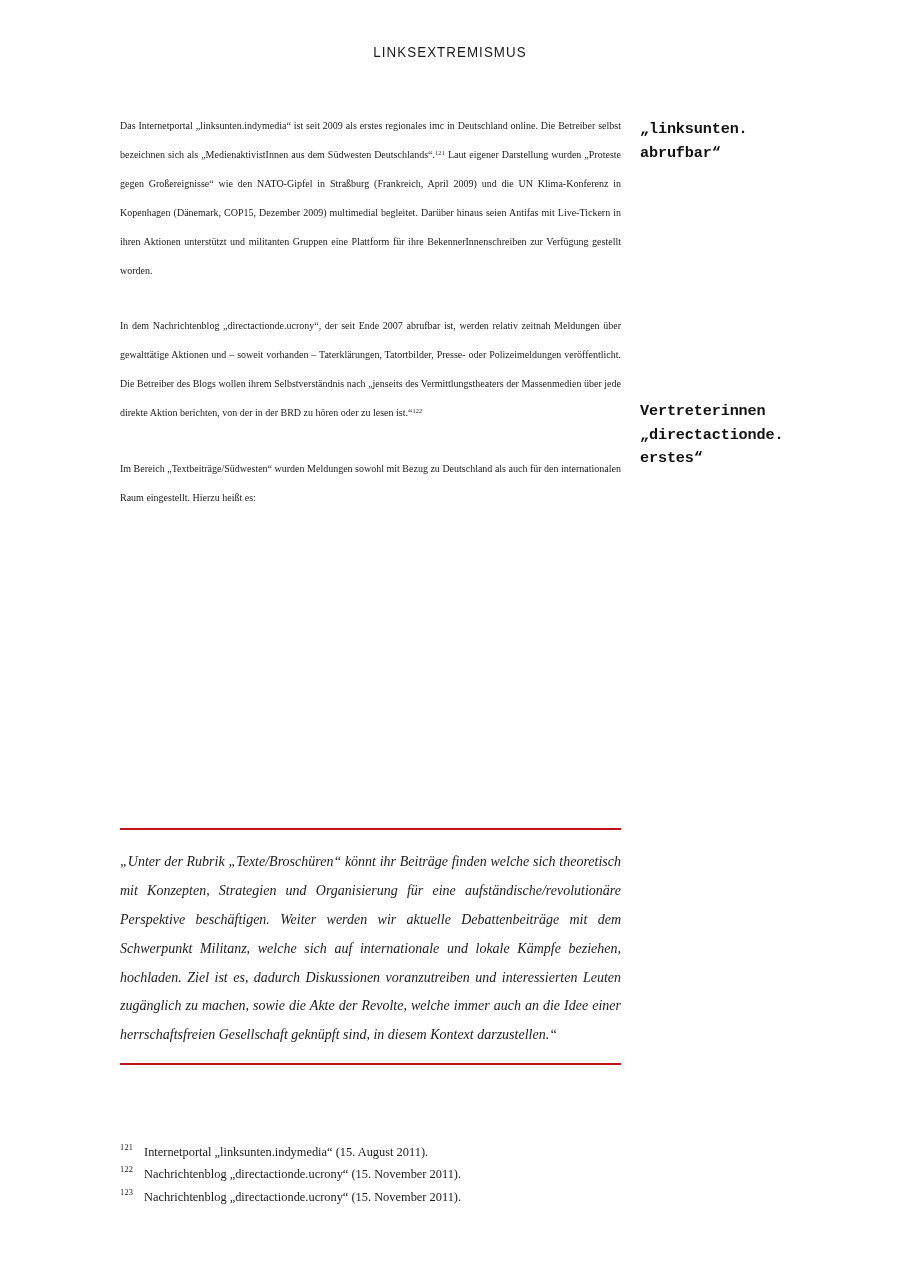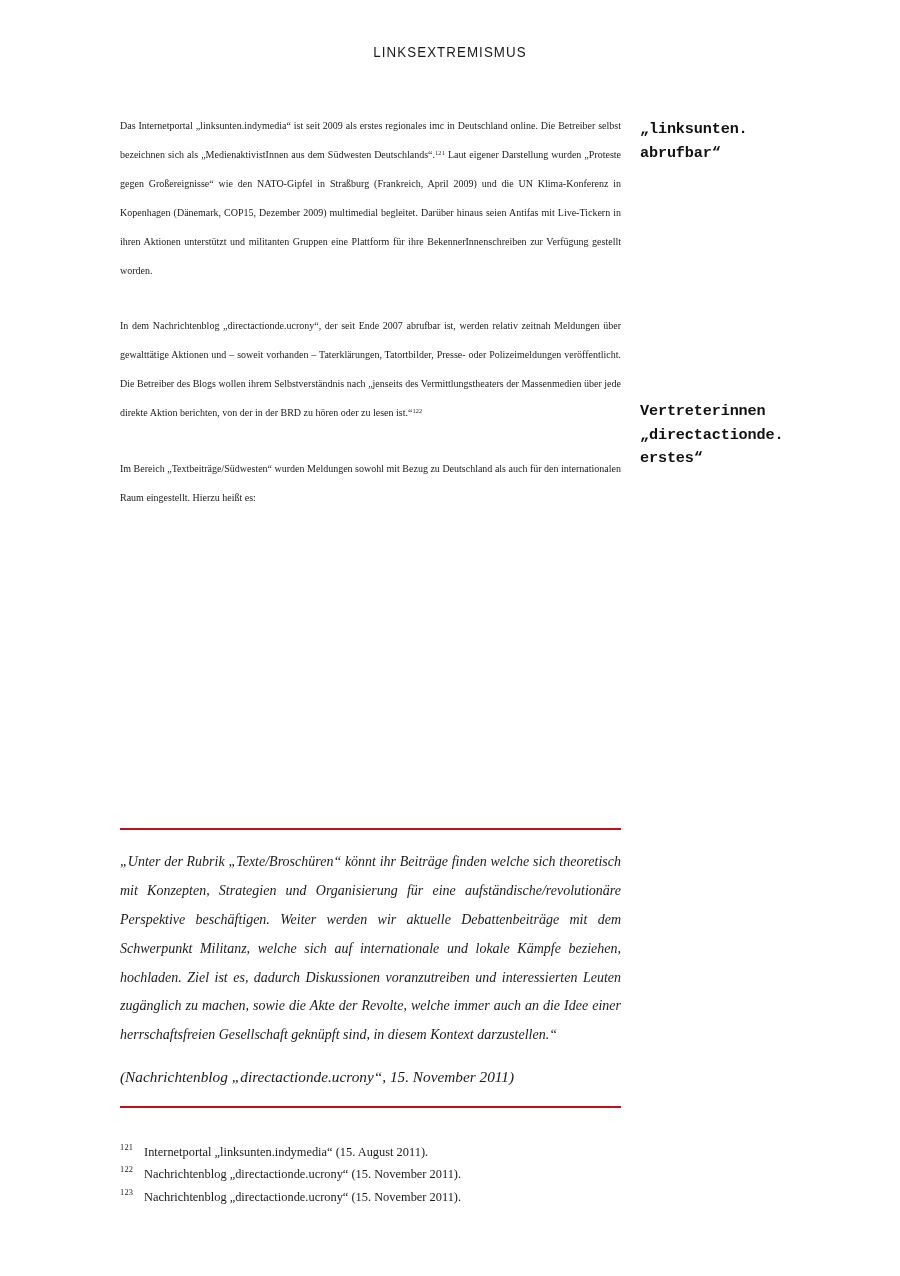--- a/index.html
+++ b/index.html
@@ -188,21 +188,20 @@
     <p class="para"><span>In dem Nachrichtenblog „directactionde.ucrony“, der seit Ende 2007 abrufbar ist, werden relativ zeitnah Meldungen über gewalttätige Aktionen und – soweit vorhanden – Taterklärungen, Tatortbilder, Presse- oder Polizeimeldungen veröffentlicht. Die Betreiber des Blogs wollen ihrem Selbstverständnis nach „jenseits des Vermittlungstheaters der Massenmedien über jede direkte Aktion berichten, von der in der BRD zu hören oder zu lesen ist.“</span><sup class="fn-ref">122</sup><span></span></p>
 
 
     <p class="para"><span>Im Bereich „Textbeiträge/Südwesten“ wurden Meldungen sowohl mit Bezug zu Deutschland als auch für den internationalen Raum eingestellt. Hierzu heißt es:</span></p>
 
   </div>
 
   <div class="quote-block">
     <div class="quote-rule"></div>
     <p class="quote-text">„Unter der Rubrik „Texte/Broschüren“ könnt ihr Beiträge finden welche sich theoretisch mit Konzepten, Strategien und Organisierung für eine aufständische/revolutionäre Perspektive beschäftigen. Weiter werden wir aktuelle Debattenbeiträge mit dem Schwerpunkt Militanz, welche sich auf internationale und lokale Kämpfe beziehen, hochladen. Ziel ist es, dadurch Diskussionen voranzutreiben und interessierten Leuten zugänglich zu machen, sowie die Akte der Revolte, welche immer auch an die Idee einer herrschaftsfreien Gesellschaft geknüpft sind, in diesem Kontext darzustellen.“</p>
-    <p class="quote-source">(Nachrichtenblog „directactionde.ucrony“, 15. November 2011)</p>
     <div class="quote-rule"></div>
   </div>
 
   <div class="margin-note margin-note--one">
     <div>„linksunten.</div>
     <div>abrufbar“</div>
   </div>
 
   <div class="margin-note margin-note--two">
     <div>Vertreterinnen</div>

